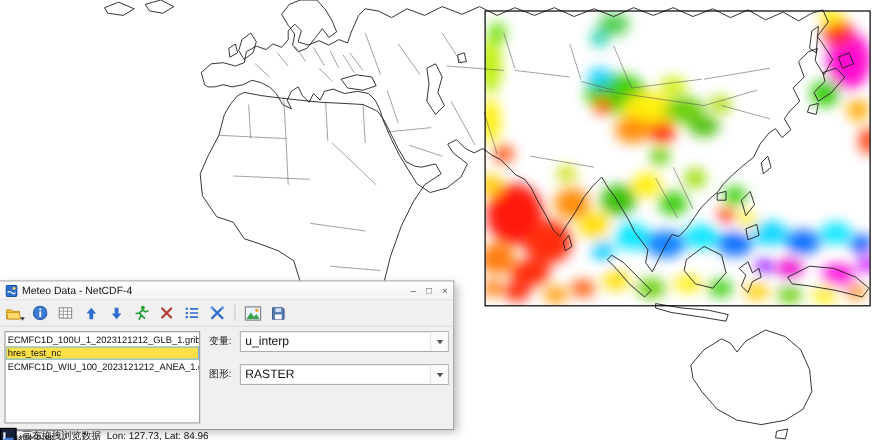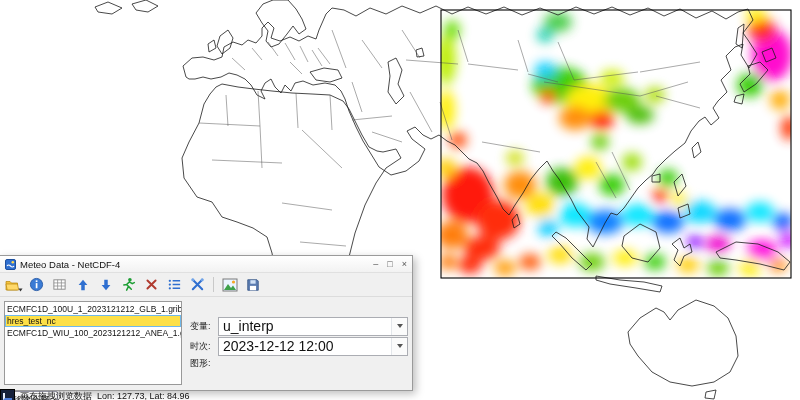--- a/index.html
+++ b/index.html
@@ -28,28 +28,28 @@
   }
   .tbtn{width:19px;height:19px;display:flex;align-items:center;justify-content:center;border:1px solid transparent;border-radius:2px;}
   .tsep{width:1px;height:15px;background:#c9c9c9;margin:0 3px;}
   .content{display:flex;padding:4px 4px 0 4px;}
   .filelist{
     width:176px;height:80px;background:#fff;border:1px solid #999;
     overflow:hidden;padding:1px 0;
   }
   .fitem{padding:0 2px;line-height:12px;white-space:nowrap;overflow:hidden;font-size:8.5px;color:#111;}
   .fitem.sel{background:#fde047;outline:1px solid #70b8ea;outline-offset:-1px;}
-  .form{flex:1;margin-left:8px;display:flex;flex-direction:column;gap:1px;justify-content:center;}
+  .form{flex:1;margin-left:8px;display:flex;flex-direction:column;gap:11px;}
   .frow{display:flex;align-items:center;}
   .flabel{width:28px;text-align:left;color:#222;font-size:9px;}
   .combo{
     flex:1;height:17px;background:#fff;border:1px solid #abadb3;
     display:flex;align-items:center;
   }
-  .combo .ctext{flex:1;padding:0 4px;font-size:14px;color:#111;white-space:nowrap;overflow:hidden;}
+  .combo .ctext{flex:1;padding:0 4px;font-size:11px;color:#111;white-space:nowrap;overflow:hidden;}
   .combo .carrow{width:15px;height:100%;display:flex;align-items:center;justify-content:center;border-left:1px solid #e3e6ea;background:#fbfbfb;}
   .combo .carrow::before{content:"";width:0;height:0;border-left:3px solid transparent;border-right:3px solid transparent;border-top:4px solid #555;}
   .btnrow{padding:6px 4px 0 4px;}
   .pushbtn{
     min-width:54px;height:18px;font-size:9px;color:#111;
     background:linear-gradient(#f7f7f7,#e7e7e7);border:1px solid #8f8f9d;border-radius:2px;
     font-family:"Liberation Sans","DejaVu Sans",sans-serif;
   }
   
   .statusbar{position:absolute;left:0;top:389px;height:14px;display:flex;align-items:center;gap:5px;font-size:9px;color:#111;}
@@ -328,28 +328,25 @@
     </div>
     <div class="form">
       <div class="frow">
         <span class="flabel">变量:</span>
         <span class="combo">
           <span class="ctext">u_interp</span>
           <span class="carrow"></span>
         </span>
       </div>
       <div class="frow">
-        <span class="flabel">时次:</span>
+        <span class="flabel">图形:</span>
         <span class="combo">
-          <span class="ctext">2023-12-12 12:00</span>
+          <span class="ctext">RASTER</span>
           <span class="carrow"></span>
         </span>
-      </div>
-      <div class="frow">
-        <span class="flabel">图形:</span>
       </div>
     </div>
   </div>
 
   <div class="btnrow">
     <button class="pushbtn">移除全部</button>
   </div>
 </div>
 
 <div class="statusbar">

